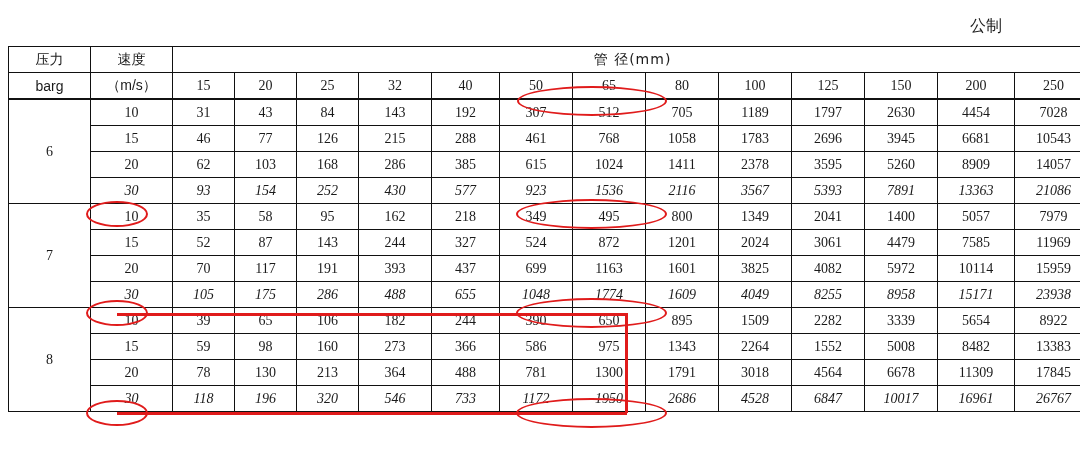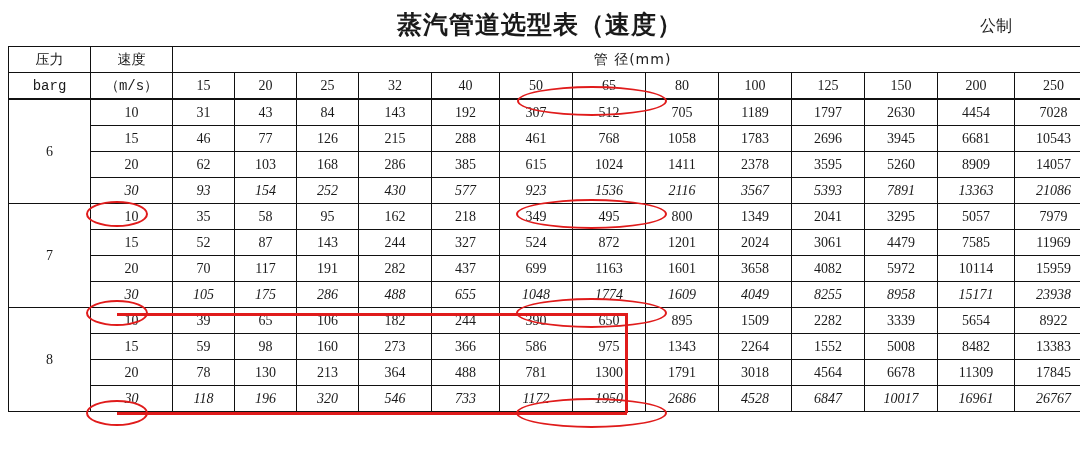--- a/index.html
+++ b/index.html
@@ -30,21 +30,21 @@
     right: 0;
     top: 8px;
     text-align: center;
     font-size: 25px;
     font-weight: bold;
     letter-spacing: 1px;
     font-family: "DejaVu Sans", sans-serif;
   }
   .unit-note {
     position: absolute;
-    right: 68px;
+    right: 78px;
     top: 16px;
     font-size: 16px;
     font-family: Liberation Serif, serif;
   }
   table.steam {
     border-collapse: collapse;
     table-layout: fixed;
     width: 1064px;
     margin-left: 8px;
     font-family: "Liberation Serif", serif;
@@ -64,21 +64,21 @@
     font-family: Liberation Mono, monospace;
     height: 36px;
   }
   .hdr-span {
     font-size: 17px;
     font-family: "DejaVu Sans", sans-serif;
     letter-spacing: 1px;
   }
   .unit-cell {
     font-size: 13px;
-    font-family: Liberation Mono, monospace;
+    font-family: Liberation Sans, sans-serif;
     height: 28px;
     margin-left: 36px;
   }
   .diam-cell {
     font-size: 15px;
     height: 28px;
   }
   .press-cell {
     font-size: 17px;
     font-weight: normal;
@@ -120,21 +120,20 @@
     background: #e01b1b;
     width: 2.5px;
   }
 </style>
 </head>
 <body>
 
 <div class="page">
 
   <div class="title-row">
-    <div class="doc-title">蒸汽管道选型表（速度）</div>
     <div class="unit-note">公制</div>
   </div>
 
   <table class="steam">
     <colgroup>
       <col style="width:82px">
       <col style="width:82px">
       <col style="width:62px">
       <col style="width:62px">
       <col style="width:62px">
@@ -247,21 +246,21 @@
         <td class="val">35</td>
         <td class="val">58</td>
         <td class="val">95</td>
         <td class="val">162</td>
         <td class="val">218</td>
         <td class="val">349</td>
         <td class="val">495</td>
         <td class="val">800</td>
         <td class="val">1349</td>
         <td class="val">2041</td>
-        <td class="val">3295</td>
+        <td class="val">1400</td>
         <td class="val">5057</td>
         <td class="val">7979</td>
       </tr>
       <tr>
         <td class="vcell">15</td>
         <td class="val">52</td>
         <td class="val">87</td>
         <td class="val">143</td>
         <td class="val">244</td>
         <td class="val">327</td>
@@ -272,26 +271,26 @@
         <td class="val">3061</td>
         <td class="val">4479</td>
         <td class="val">7585</td>
         <td class="val">11969</td>
       </tr>
       <tr>
         <td class="vcell">20</td>
         <td class="val">70</td>
         <td class="val">117</td>
         <td class="val">191</td>
-        <td class="val">282</td>
+        <td class="val">393</td>
         <td class="val">437</td>
         <td class="val">699</td>
         <td class="val">1163</td>
         <td class="val">1601</td>
-        <td class="val">3658</td>
+        <td class="val">3825</td>
         <td class="val">4082</td>
         <td class="val">5972</td>
         <td class="val">10114</td>
         <td class="val">15959</td>
       </tr>
       <tr class="group-end">
         <td class="vcell">30</td>
         <td class="val">105</td>
         <td class="val">175</td>
         <td class="val">286</td>

